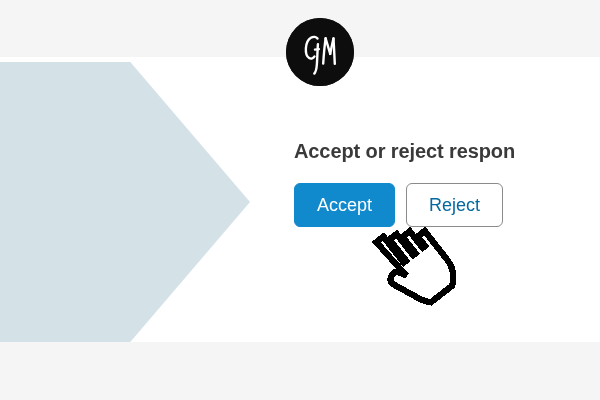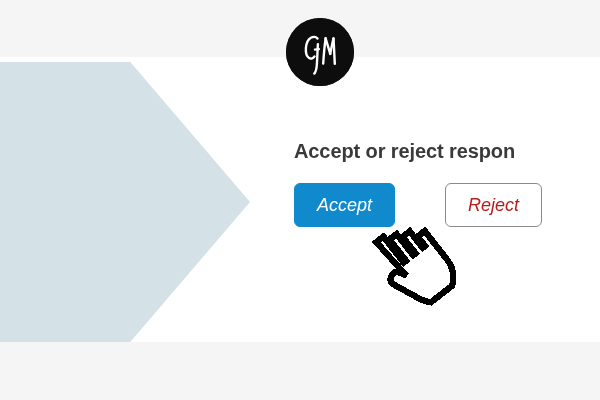--- a/index.html
+++ b/index.html
@@ -137,32 +137,30 @@
     line-height: 1;
     border-radius: 6px;
     box-sizing: border-box;
     height: 44px;
     padding: 0 22px;
     display: inline-flex;
     align-items: center;
     justify-content: center;
     white-space: nowrap;
     cursor: pointer;
-    font-style: italic;
   }
   .btn-primary {
     background: #1189cd;
     color: #ffffff;
     border: 1px solid #1189cd;
   }
   .btn-secondary {
     background: #ffffff;
-    color: #b91c1c;
+    color: #0369a1;
     border: 1.5px solid #8a8a8a;
-    margin-left: 39px;
   }
 
   
   .cursor-overlay {
     position: absolute;
     left: 366px;
     top: 218px;
     width: 96px;
     height: 96px;
     z-index: 20;

